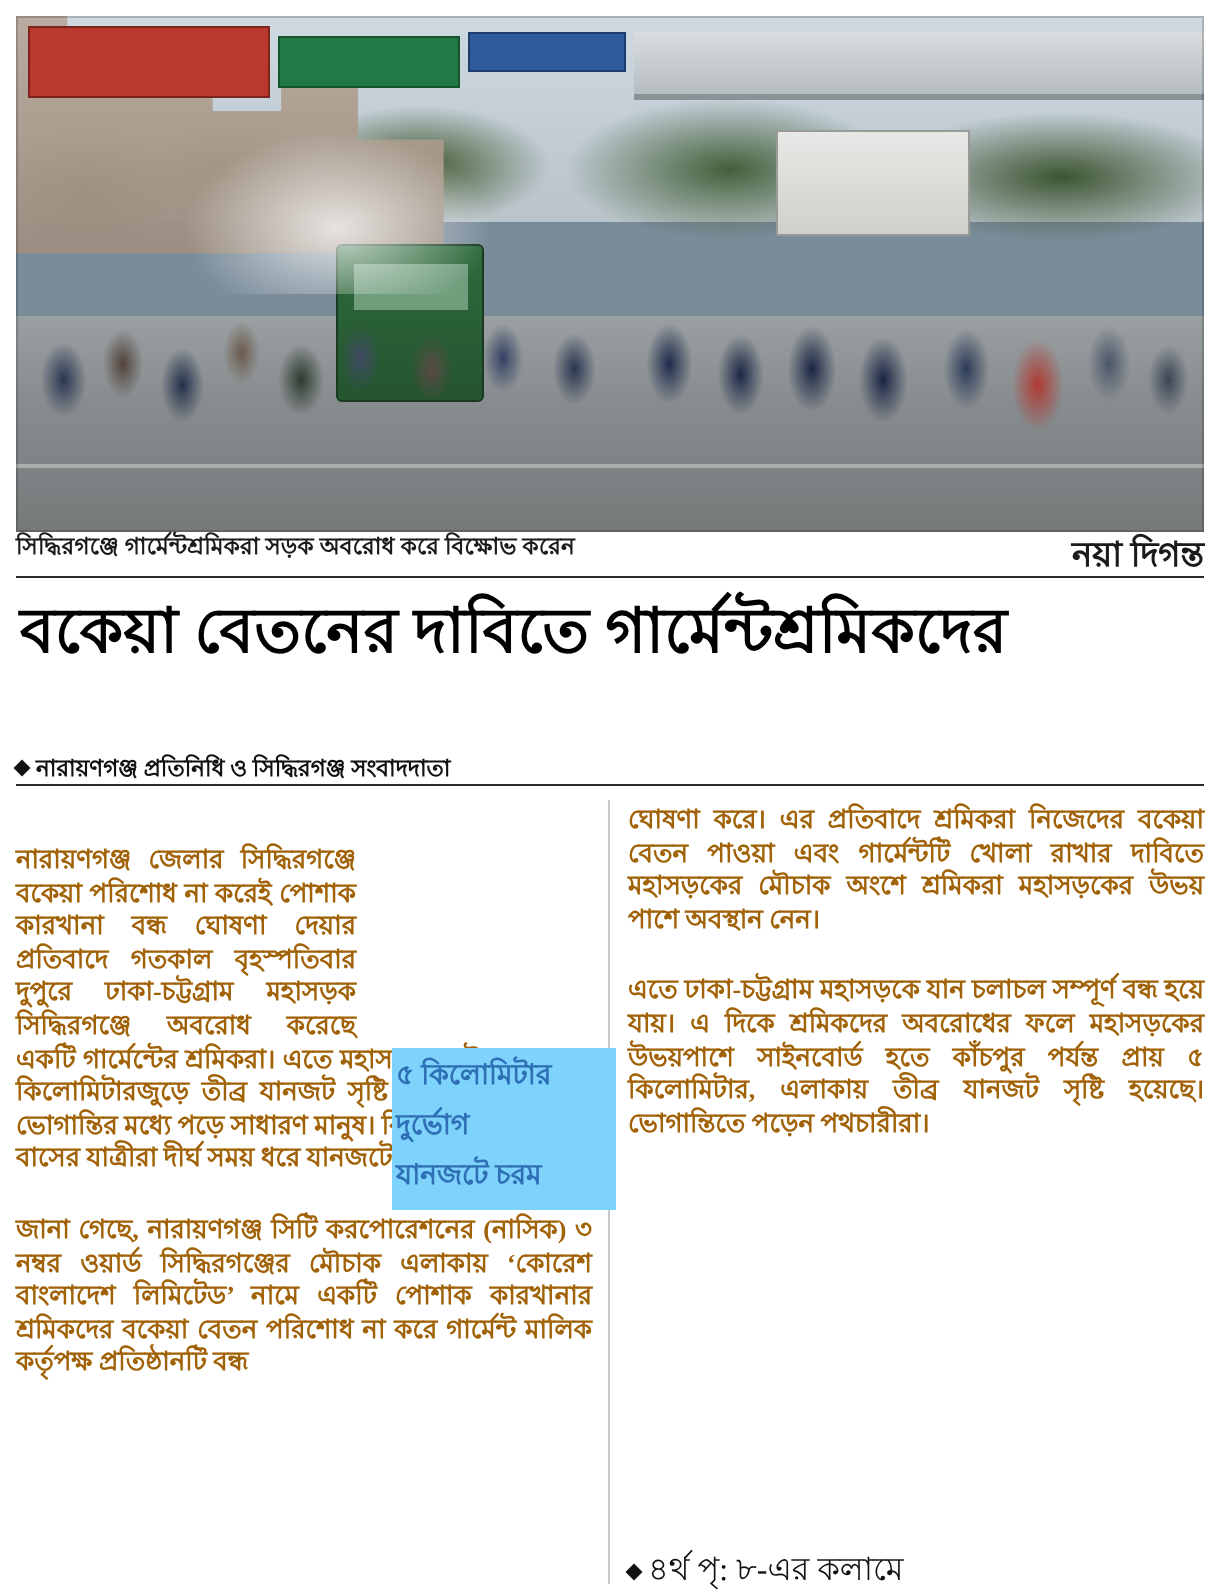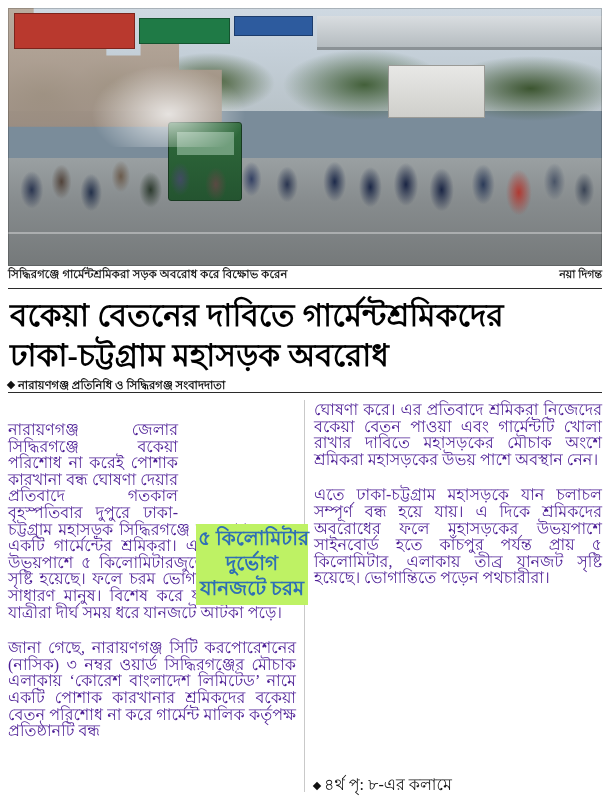--- a/index.html
+++ b/index.html
@@ -136,21 +136,21 @@
     justify-content: space-between;
   }
   .caption-text {
     font-size: 11.5px;
     font-weight: bold;
     color: #1b1b1b;
     letter-spacing: .1px;
     line-height: 1.2;
   }
   .credit-text {
-    font-size: 11px;
+    font-size: 17px;
     font-weight: bold;
     color: #1b1b1b;
     line-height: 1.2;
   }
 
   
   .headline {
     position: absolute;
     left: 10px;
     top: 296px;
@@ -191,26 +191,27 @@
     display: inline-block;
     width: 6px; height: 6px;
     background: #111;
     transform: rotate(45deg);
     flex: 0 0 auto;
     position: relative;
     top: -1px;
   }
   .col {
     position: absolute;
-    font-size: 16px;
+    font-size: 13px;
     line-height: 16.6px;
     text-align: justify;
     text-justify: inter-word;
-    color: #4c1d95;
+    color: #a16207;
     hyphens: none;
+    font-weight: bold;
   }
   .col p { margin: 0 0 0 0; text-indent: 0; }
   .col p + p { margin-top: 19px; }
   .col-left {
     left: 8px;
     top: 422px;
     width: 288px;
     height: 368px;
   }
   .col-right {
@@ -227,26 +228,25 @@
     height: 392px;
     background: #c9c9c9;
   }
 
   
   .pullquote {
     position: absolute;
     left: 196px;
     top: 524px;
     width: 112px;
-    text-align: center;
     color: #2f6fb5;
     font-weight: bold;
-    font-size: 20px;
+    font-size: 14px;
     line-height: 25px;
-    background: #bef264;
+    background: #7dd3fc;
     padding: 2px 2px 4px 2px;
     box-sizing: border-box;
   }
   .pullquote div { white-space: nowrap; }
 
   .jump-note {
     position: absolute;
     left: 314px;
     top: 772px;
     width: 288px;
@@ -287,21 +287,20 @@
     <div class="photo-frame"></div>
   </div>
 
   <div class="caption-row">
     <div class="caption-text">সিদ্ধিরগঞ্জে গার্মেন্টশ্রমিকরা সড়ক অবরোধ করে বিক্ষোভ করেন</div>
     <div class="credit-text">নয়া দিগন্ত</div>
   </div>
 
   <div class="headline">
     <div class="l1">বকেয়া বেতনের দাবিতে গার্মেন্টশ্রমিকদের</div>
-    <div class="l2">ঢাকা-চট্টগ্রাম মহাসড়ক অবরোধ</div>
   </div>
   <div class="rule-under-headline"></div>
 
   <div class="byline">
     <span class="bullet-sq"></span>
     <span>নারায়ণগঞ্জ প্রতিনিধি ও সিদ্ধিরগঞ্জ সংবাদদাতা</span>
   </div>
 
   <div class="col-divider"></div>
 

